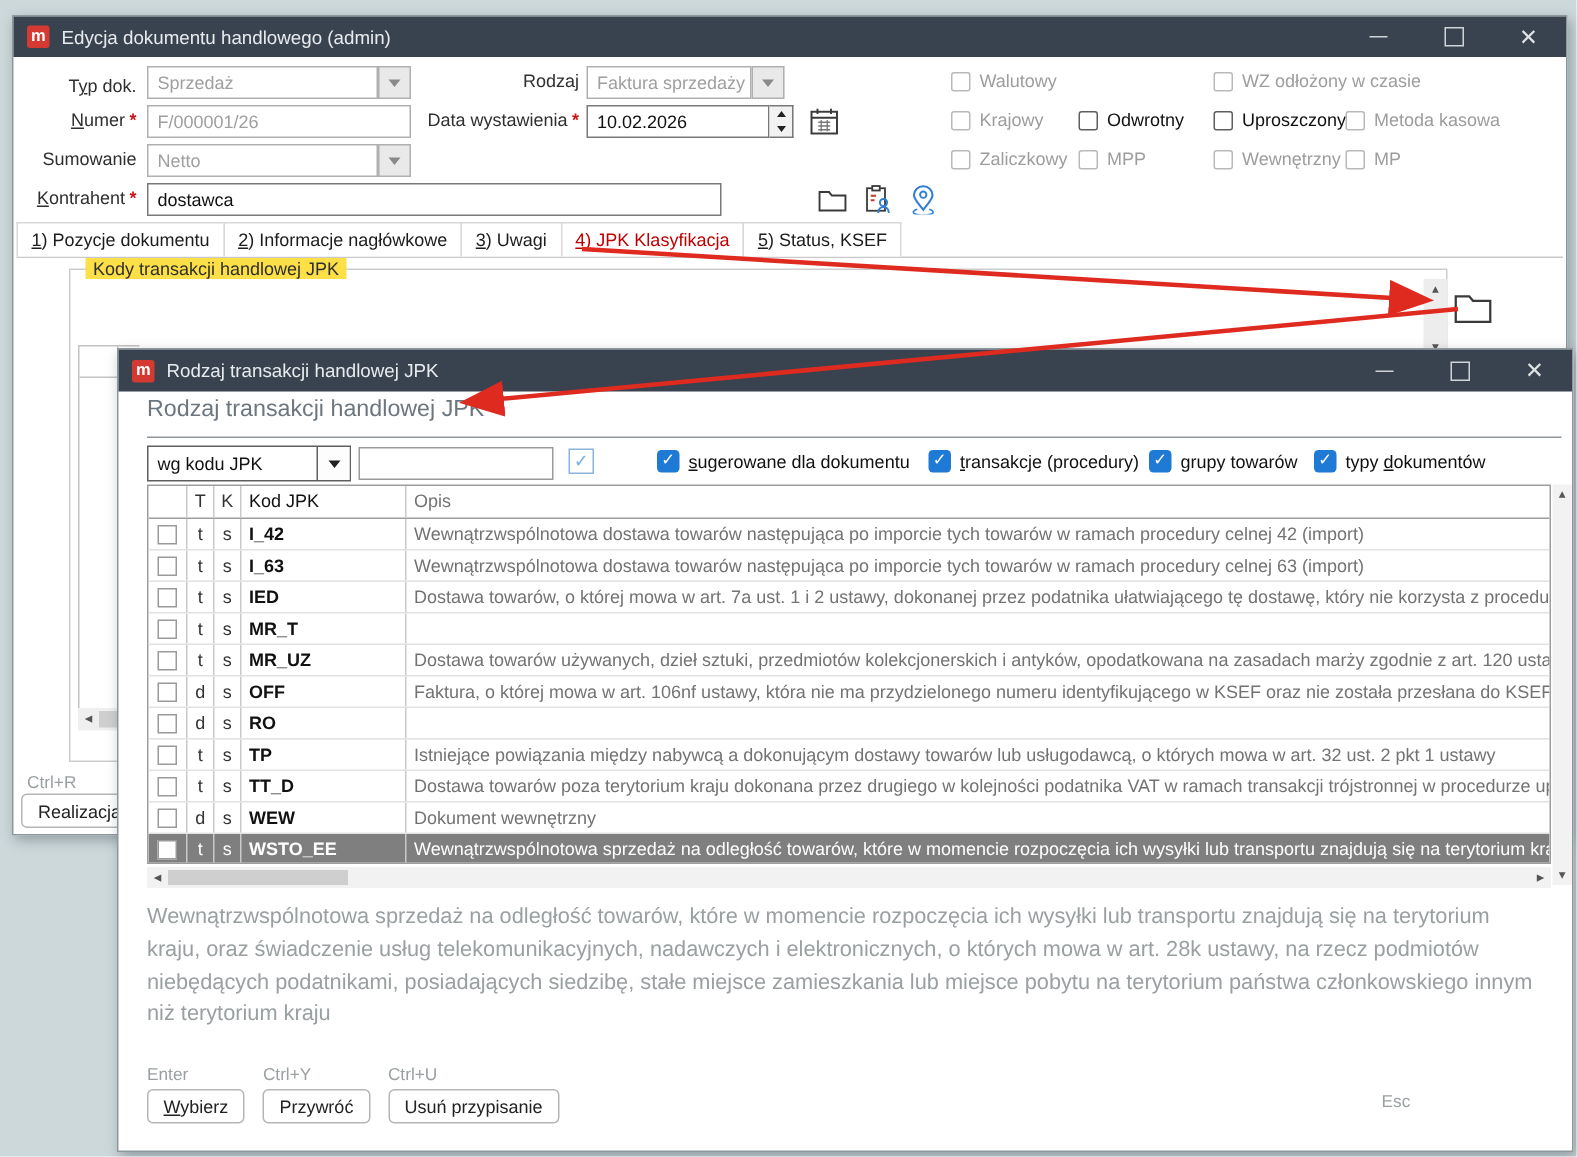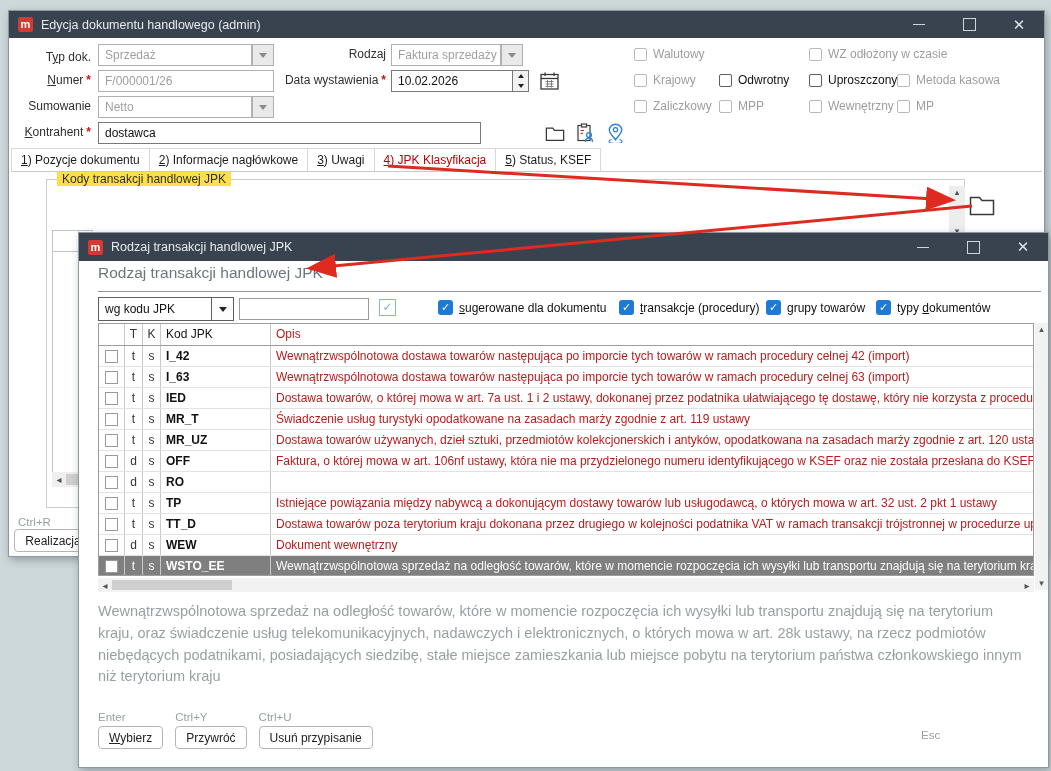--- a/index.html
+++ b/index.html
@@ -71,21 +71,21 @@
   .fcheck{position:absolute;display:flex;align-items:center;white-space:nowrap;color:#111;}
   .fcheck .box{width:15px;height:15px;border-radius:3px;background:#1e7ad4;color:#fff;font-size:11px;line-height:15px;text-align:center;margin-right:6px;flex:0 0 auto;}
   
   .jtable{position:absolute;left:19px;top:90px;width:936px;height:253px;border:1px solid #9d9d9d;box-sizing:border-box;overflow:hidden;background:#fff;}
   .jrow{display:flex;height:20px;line-height:20px;border-bottom:1px solid #e2e2e2;}
   .jrow.header{height:21px;line-height:21px;border-bottom:1px solid #9d9d9d;color:#1c1c1c;}
   .jcell{box-sizing:border-box;border-right:1px solid #c9c9c9;overflow:hidden;white-space:nowrap;flex:0 0 auto;}
   .c-sel{width:26px;display:flex;align-items:center;justify-content:center;}
   .c-t,.c-k{width:18px;text-align:center;color:#333;}
   .c-code{width:110px;padding-left:5px;font-weight:bold;color:#111;}
-  .c-opis{flex:1 1 auto;border-right:none;padding-left:5px;color:#b91c1c;}
+  .c-opis{flex:1 1 auto;border-right:none;padding-left:5px;color:#737373;}
   .jrow.selected{background:#7f7f7f;}
   .jrow.selected .c-t,.jrow.selected .c-k,.jrow.selected .c-code,.jrow.selected .c-opis{color:#fff;}
   .rowbox{width:13px;height:13px;box-sizing:border-box;border:1px solid #9a9a9a;background:#fff;}
   .hscroll{position:absolute;left:19px;top:345px;width:936px;height:14px;background:#f2f2f2;display:flex;align-items:center;}
   .hscroll .arrow{width:14px;text-align:center;color:#555;font-size:10px;}
   .hthumb{height:10px;width:120px;background:#cfcfcf;}
   .hscroll .sp{flex:1;}
   .vscroll{position:absolute;left:956px;top:90px;width:13px;height:267px;background:#f2f2f2;display:flex;flex-direction:column;align-items:center;justify-content:space-between;padding:2px 0;box-sizing:border-box;}
   .dlg-desc{position:absolute;left:19px;top:368px;width:924px;font-size:14.5px;line-height:1.5;color:#9aa0a2;}
   #dlg-buttons{position:absolute;left:19px;top:478px;display:flex;gap:12px;align-items:flex-start;}
@@ -347,21 +347,20 @@
         <div class="jcell c-code">IED</div>
         <div class="jcell c-opis">Dostawa towarów, o której mowa w art. 7a ust. 1 i 2 ustawy, dokonanej przez podatnika ułatwiającego tę dostawę, który nie korzysta z procedury szcz</div>
       </div>
       <div class="jrow">
         <div class="jcell c-sel">
           <span class="rowbox"></span>
         </div>
         <div class="jcell c-t">t</div>
         <div class="jcell c-k">s</div>
         <div class="jcell c-code">MR_T</div>
-        <div class="jcell c-opis">Świadczenie usług turystyki opodatkowane na zasadach marży zgodnie z art. 119 ustawy</div>
       </div>
       <div class="jrow">
         <div class="jcell c-sel">
           <span class="rowbox"></span>
         </div>
         <div class="jcell c-t">t</div>
         <div class="jcell c-k">s</div>
         <div class="jcell c-code">MR_UZ</div>
         <div class="jcell c-opis">Dostawa towarów używanych, dzieł sztuki, przedmiotów kolekcjonerskich i antyków, opodatkowana na zasadach marży zgodnie z art. 120 ustawy</div>
       </div>

